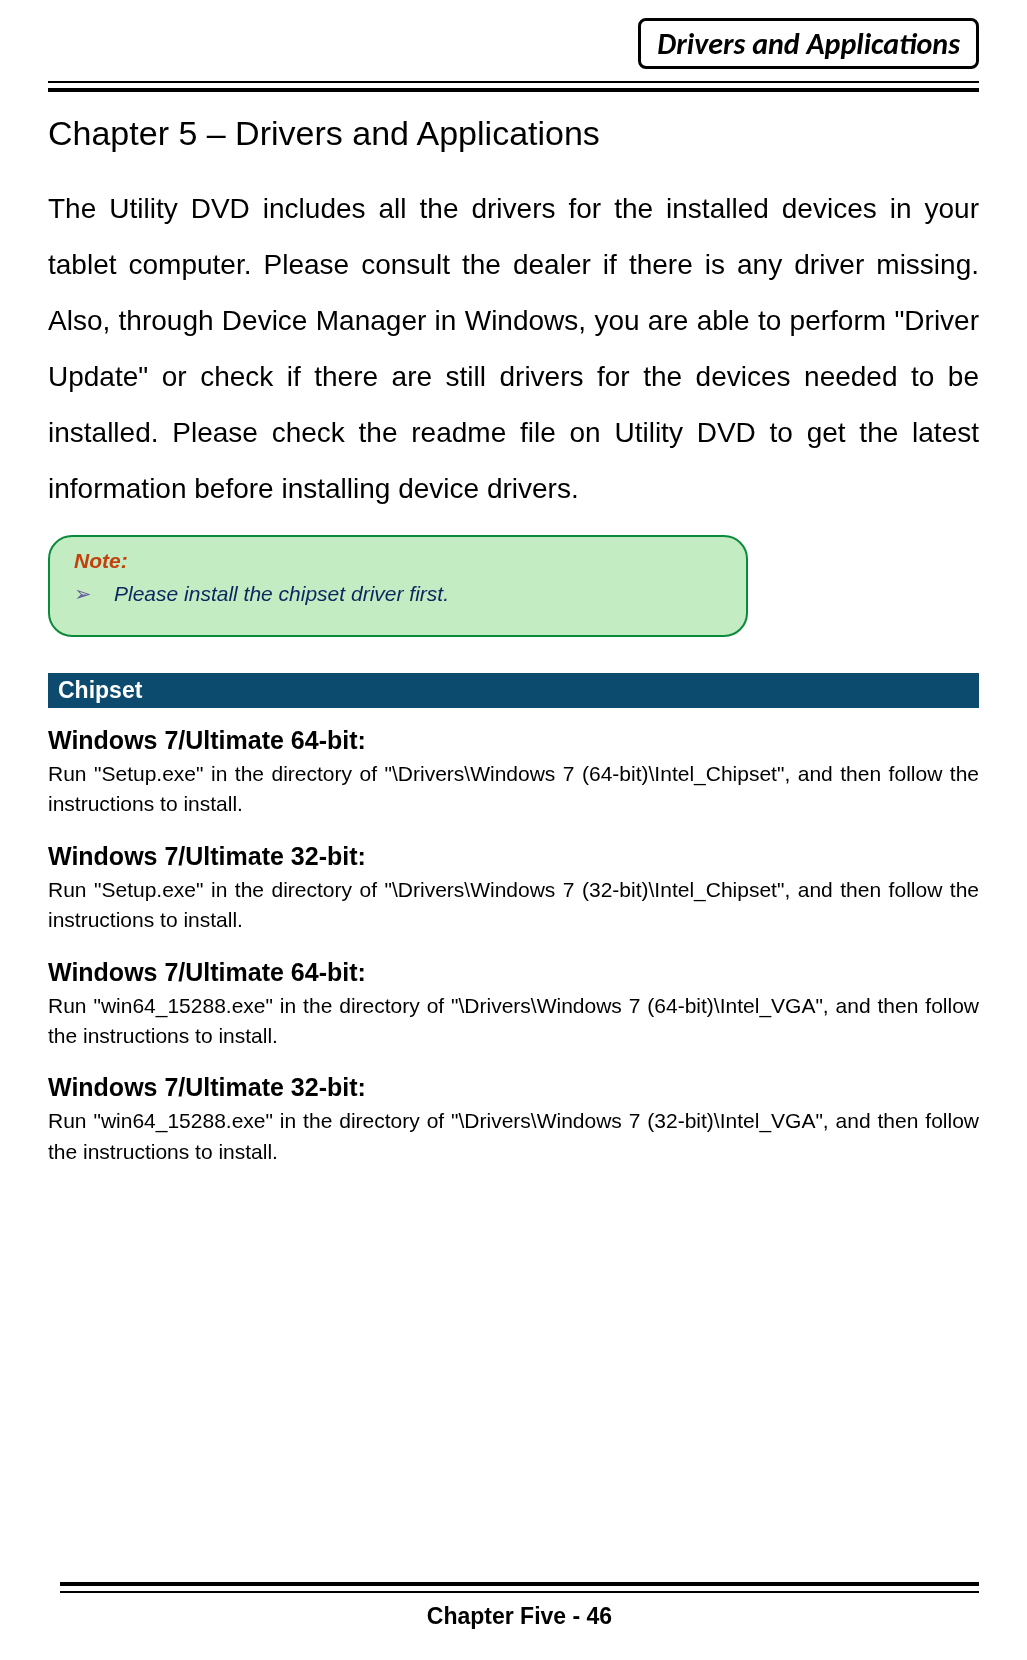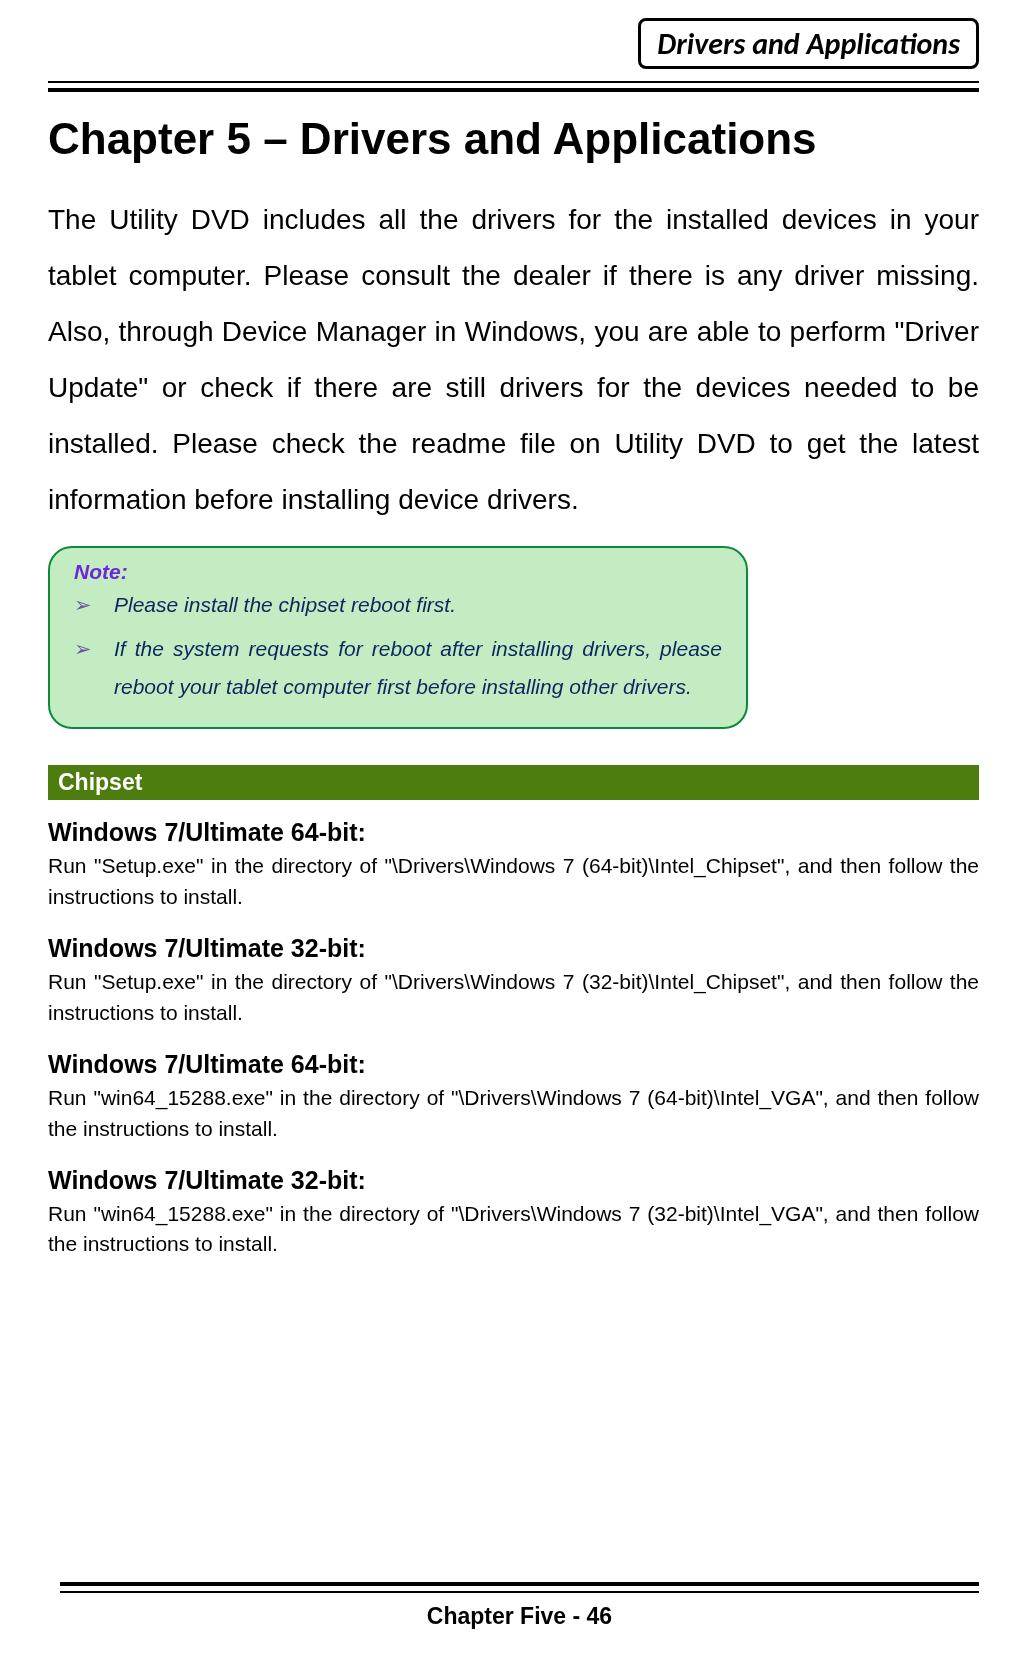--- a/index.html
+++ b/index.html
@@ -31,41 +31,41 @@
       font-family: "Segoe UI", Calibri, Arial, sans-serif;
     }
     .top-divider {
       border-top: 2px solid #000;
       border-bottom: 4px solid #000;
       height: 5px;
       margin-top: 12px;
       margin-bottom: 22px;
     }
     h1.chapter-title {
-      font-size: 44px;
-      font-weight: bold;
+      font-size: 34px;
+      font-weight: normal;
       margin: 0 0 18px 0;
     }
     .intro {
       font-size: 28px;
       line-height: 2.0;
       text-align: justify;
       margin-bottom: 18px;
     }
     .note-box {
       width: 700px;
       background: #c3ecc3;
       border: 2.5px solid #0a8a3a;
       border-radius: 24px;
       padding: 12px 24px 16px 24px;
       box-sizing: border-box;
       margin-bottom: 36px;
     }
     .note-title {
-      color: #6d28d9;
+      color: #c2410c;
       font-style: italic;
       font-weight: bold;
       font-size: 21px;
       margin-bottom: 2px;
     }
     .note-list {
       margin: 0;
       padding: 0 0 0 28px;
       list-style: none;
     }
@@ -80,21 +80,21 @@
       margin-bottom: 6px;
     }
     .note-list li::before {
       content: "➢";
       color: #6a5a9e;
       font-style: normal;
       position: absolute;
       left: -28px;
     }
     .section-bar {
-      background: #4d7c0f;
+      background: #0c4a6e;
       color: #fff;
       font-weight: bold;
       font-size: 23px;
       padding: 4px 10px;
       margin-bottom: 18px;
     }
     .subheading {
       font-weight: bold;
       font-size: 25px;
       margin: 0 0 4px 0;
@@ -134,22 +134,21 @@
 
   <div class="top-divider"></div>
 
   <h1 class="chapter-title">Chapter 5 – Drivers and Applications</h1>
 
   <p class="intro">The Utility DVD includes all the drivers for the installed devices in your tablet computer. Please consult the dealer if there is any driver missing. Also, through Device Manager in Windows, you are able to perform "Driver Update" or check if there are still drivers for the devices needed to be installed. Please check the readme file on Utility DVD to get the latest information before installing device drivers.</p>
 
   <div class="note-box">
     <div class="note-title">Note:</div>
     <ul class="note-list">
-      <li>Please install the chipset reboot first.</li>
-      <li>If the system requests for reboot after installing drivers, please reboot your tablet computer first before installing other drivers.</li>
+      <li>Please install the chipset driver first.</li>
     </ul>
   </div>
 
   <div class="section-bar">Chipset</div>
 
   <p class="subheading">Windows 7/Ultimate 64-bit:</p>
   <p class="body-text">Run "Setup.exe" in the directory of "\Drivers\Windows 7 (64-bit)\Intel_Chipset", and then follow the instructions to install.</p>
 
   <p class="subheading">Windows 7/Ultimate 32-bit:</p>
   <p class="body-text">Run "Setup.exe" in the directory of "\Drivers\Windows 7 (32-bit)\Intel_Chipset", and then follow the instructions to install.</p>

